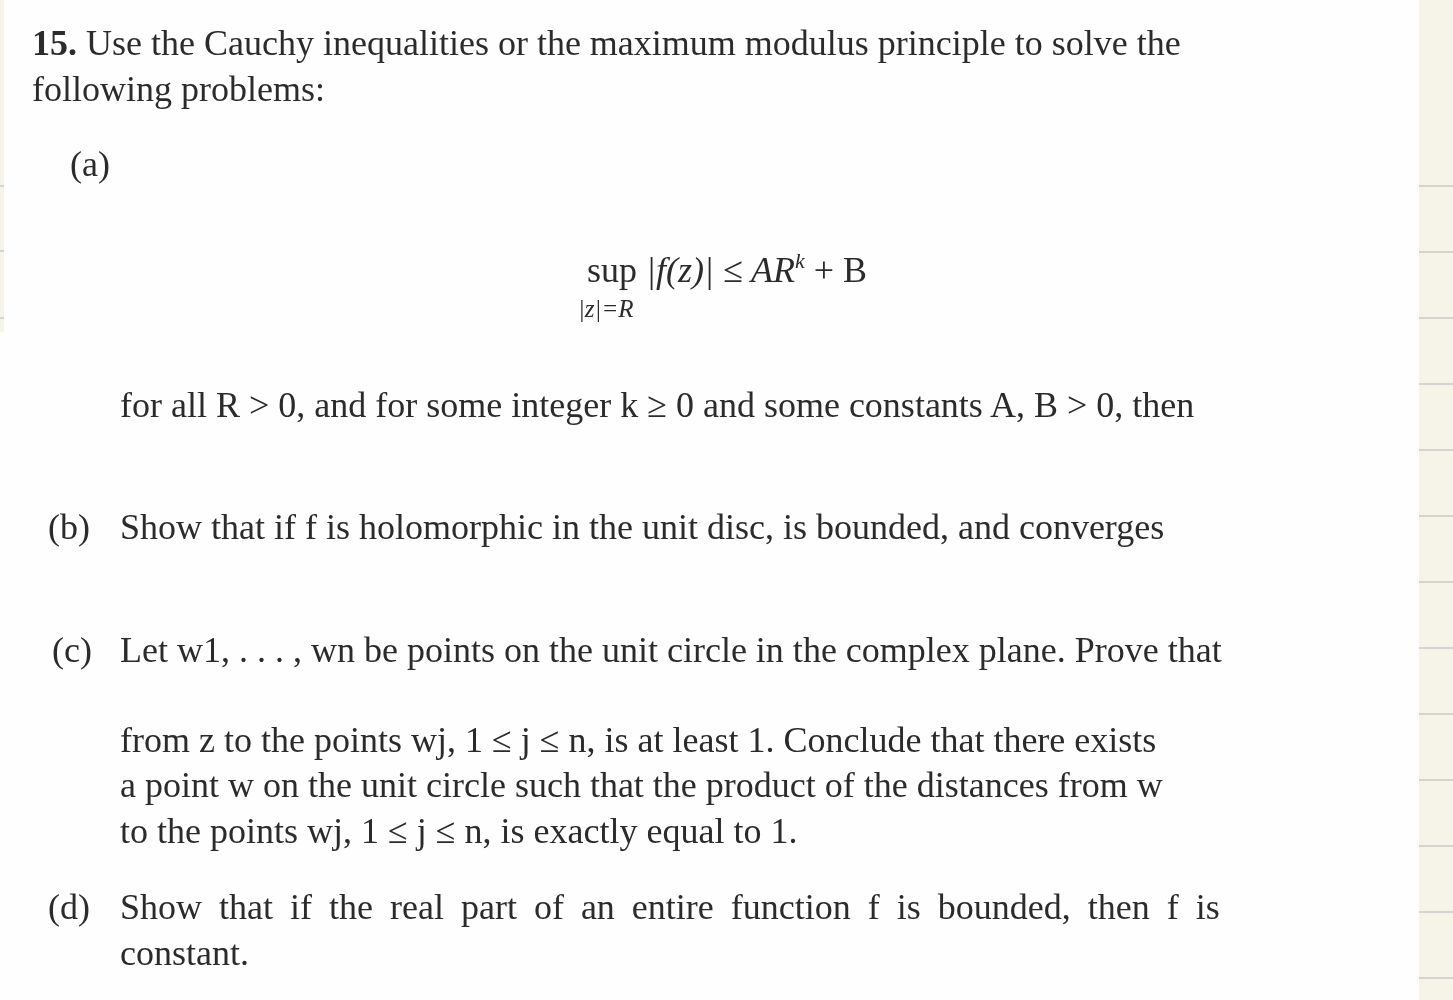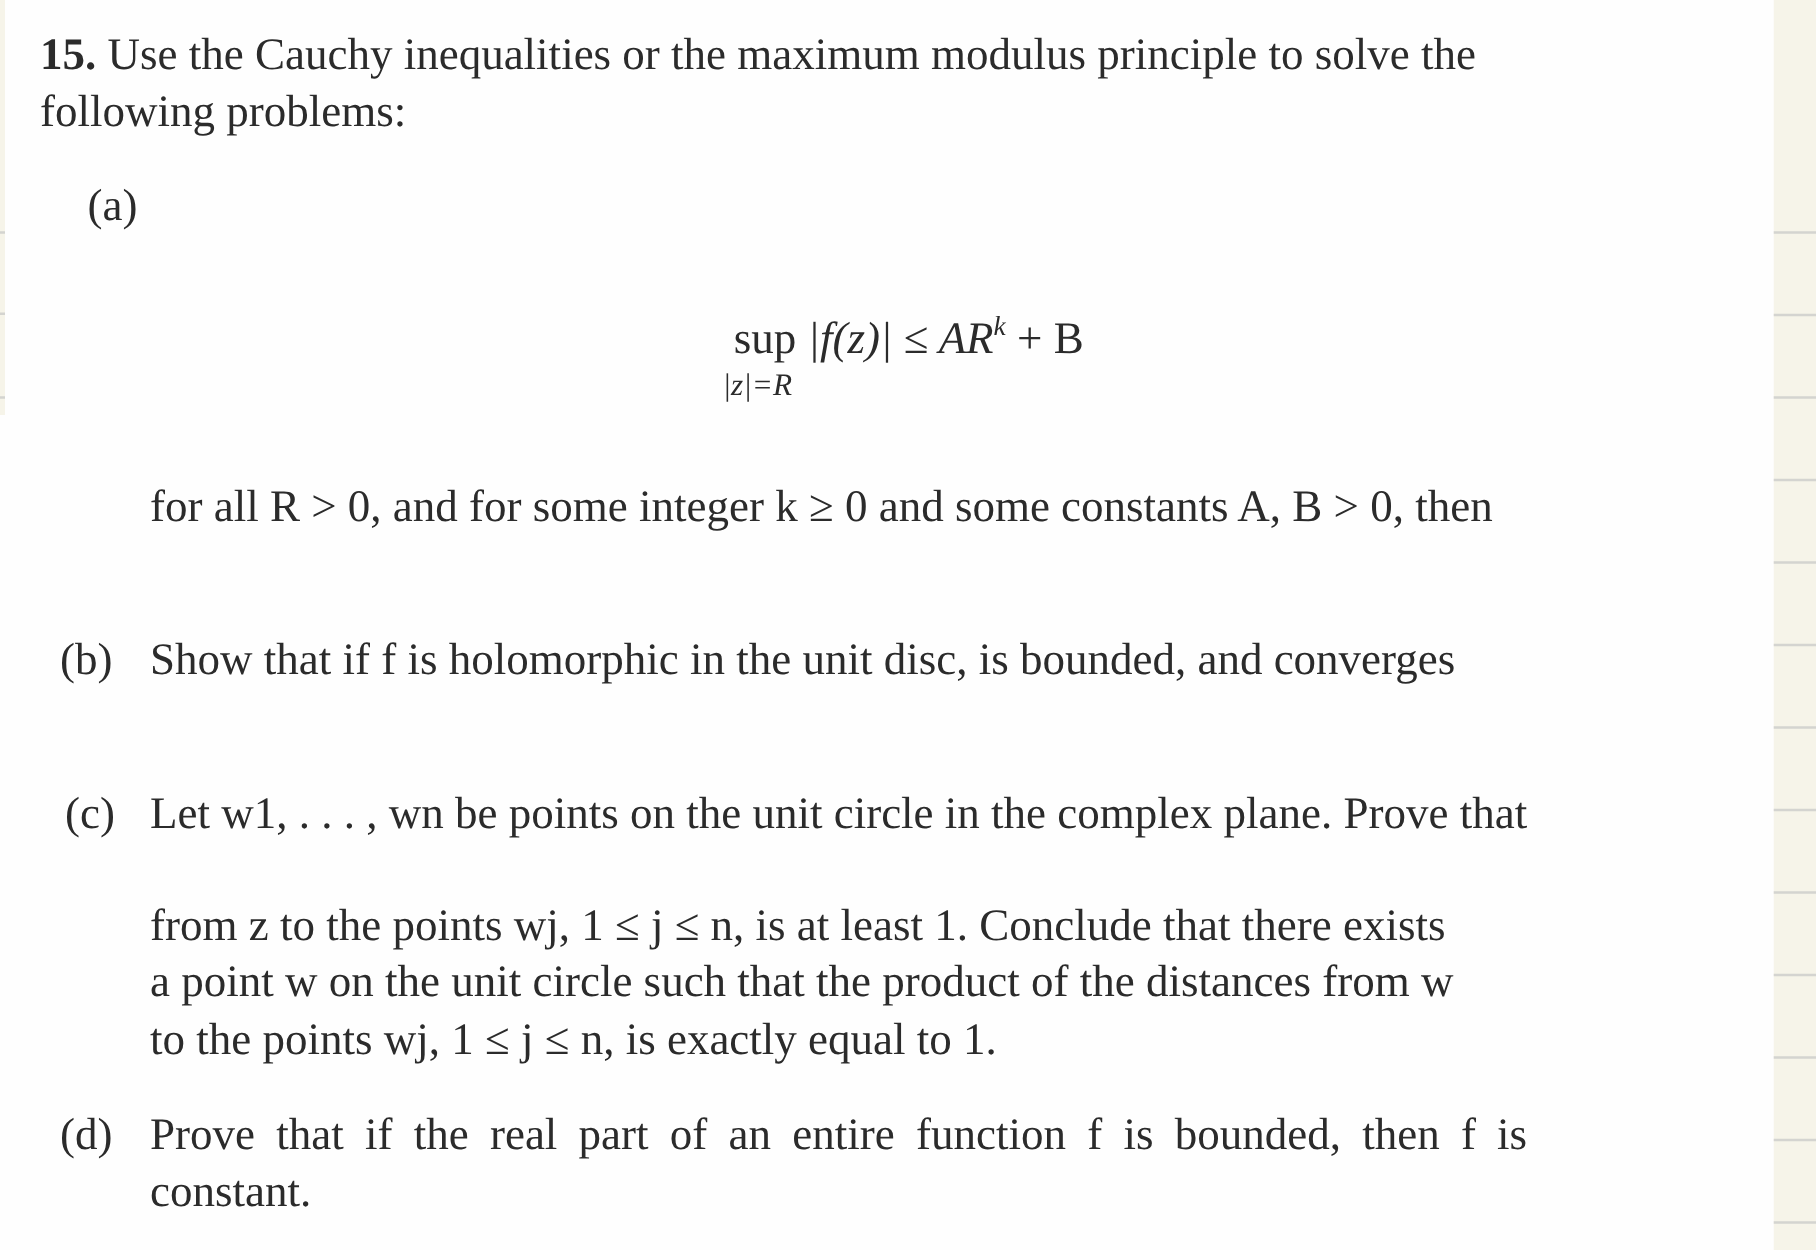--- a/index.html
+++ b/index.html
@@ -69,16 +69,16 @@
   <div class="lbl" style="left:48px;top:506px;">(b)</div>
   <div class="line" style="left:120px;top:506px;">Show that if f is holomorphic in the unit disc, is bounded, and converges</div>
 
   <div class="lbl" style="left:52px;top:629px;">(c)</div>
   <div class="line" style="left:120px;top:629px;">Let w1, . . . , wn be points on the unit circle in the complex plane. Prove that</div>
   <div class="line" style="left:120px;top:719px;font-family:Liberation Serif, serif;">from z to the points wj, 1 ≤ j ≤ n, is at least 1. Conclude that there exists</div>
   <div class="line" style="left:120px;top:764px;">a point w on the unit circle such that the product of the distances from w</div>
   <div class="line" style="left:120px;top:810px;">to the points wj, 1 ≤ j ≤ n, is exactly equal to 1.</div>
 
   <div class="lbl" style="left:48px;top:886px;">(d)</div>
-  <div class="line" style="left:120px;top:886px;word-spacing:8px;">Prove that if the real part of an entire function f is bounded, then f is</div>
+  <div class="line" style="left:120px;top:886px;word-spacing:8px;">Show that if the real part of an entire function f is bounded, then f is</div>
   <div class="line" style="left:120px;top:932px;">constant.</div>
 
 </div>
 
 </body></html>

